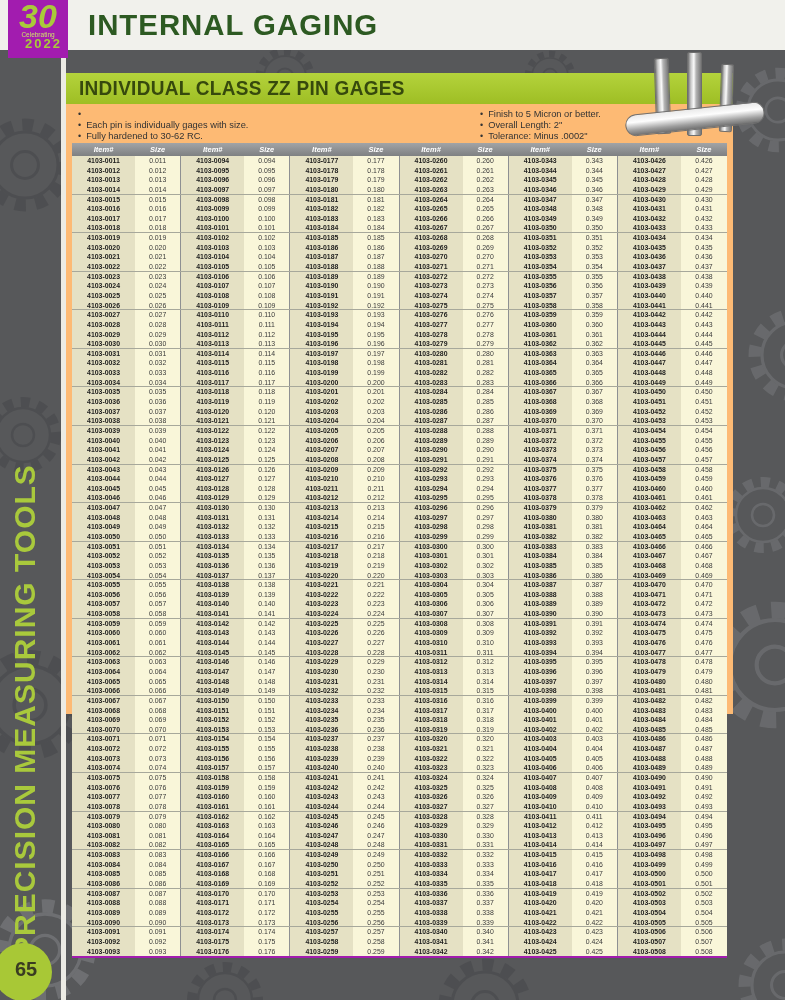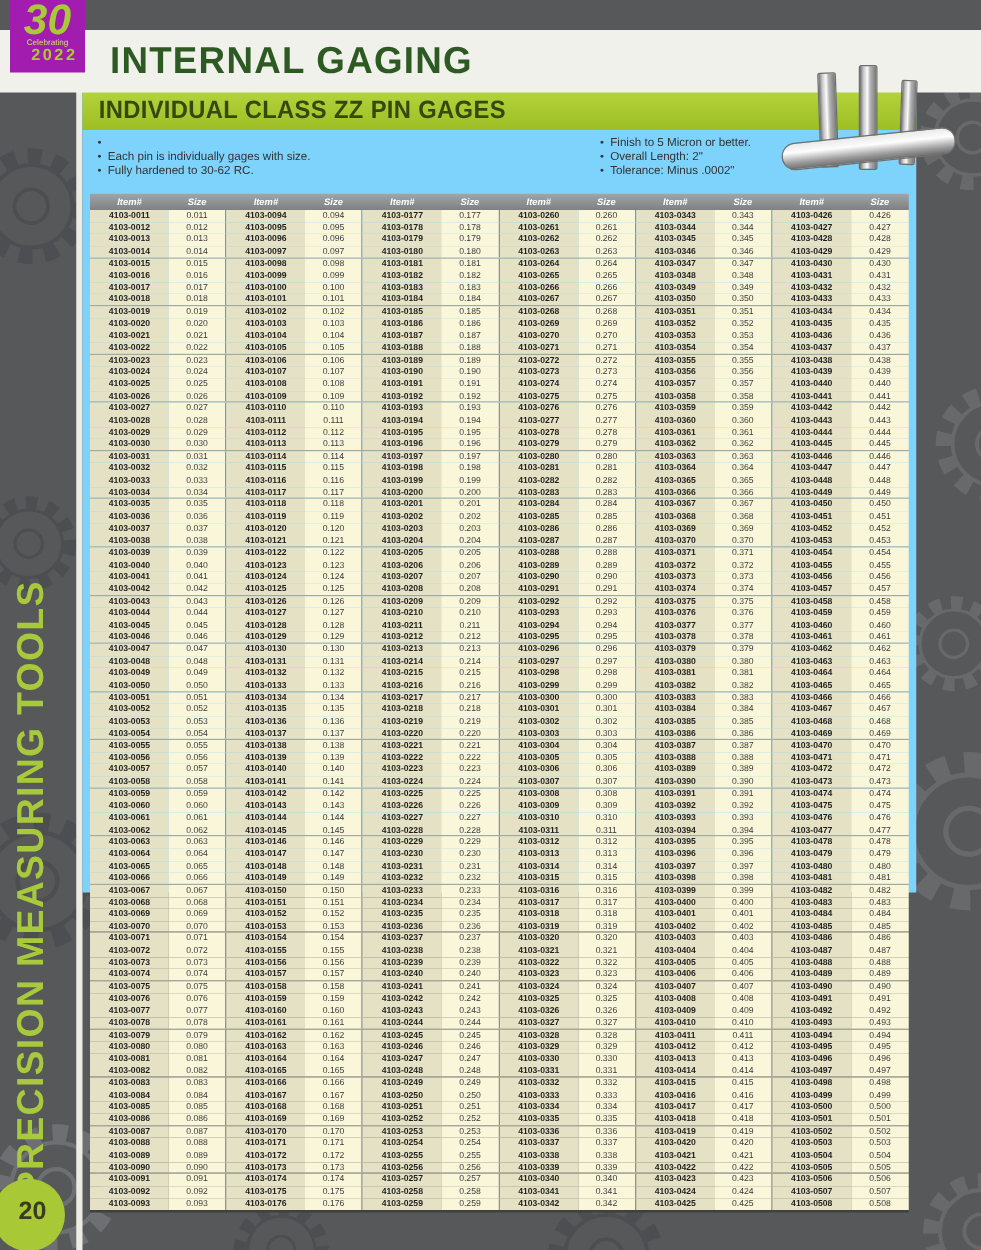--- a/index.html
+++ b/index.html
@@ -6,21 +6,21 @@
     font-family:"Liberation Sans",sans-serif;background:#57585a;}
   .stage{position:relative;width:785px;height:1000px;background:#57585a;overflow:hidden;}
   *{box-sizing:border-box;}
 
   
   .gear{position:absolute;color:#85878a;opacity:.38;}
   .gear.dk{color:#46474a;opacity:.55;}
   .gear.lt{opacity:.5;}
 
   
-  .top-band{position:absolute;left:0;top:0;width:785px;height:50px;background:#f1f1ec;z-index:6;margin-top:24px;}
+  .top-band{position:absolute;left:0;top:0;width:785px;height:50px;background:#f1f1ec;z-index:6;}
   .page-title{position:absolute;left:88px;top:8px;font-size:30px;font-weight:800;
     color:#2d5a22;letter-spacing:1px;transform:scaleX(.98);transform-origin:left;}
   .logo{position:absolute;left:8px;top:0;width:60px;height:58px;background:#a21caf;
     z-index:7;text-align:center;overflow:hidden;padding-top:1px;}
   .logo-num{display:block;font-size:34px;line-height:30px;font-weight:800;font-style:italic;
     color:#a9c93a;}
   .logo-tagline{display:block;font-size:6.5px;color:#cfe06a;line-height:7px;}
   .logo-year{display:block;font-size:13px;font-weight:800;color:#a9c93a;letter-spacing:2px;line-height:12px;margin-left:11px;}
 
   
@@ -30,33 +30,33 @@
   .sidebar-text{position:absolute;left:8px;top:432px;height:525px;width:46px;z-index:4;
     writing-mode:vertical-rl;transform:rotate(180deg);font-size:30px;font-weight:700;
     color:#a9c93c;letter-spacing:1px;white-space:nowrap;text-align:left;}
 
   
   .page-badge{position:absolute;left:-6px;top:943px;width:58px;height:58px;border-radius:50%;
     background:#a8c836;z-index:5;display:flex;align-items:center;justify-content:center;}
   .page-badge span{font-size:20px;font-weight:800;color:#3a3c22;margin-top:-6px;margin-left:6px;}
 
   
-  .panel{position:absolute;left:66px;top:73px;width:667px;height:641px;background:#7dd3fc;z-index:4;}
+  .panel{position:absolute;left:66px;top:73px;width:667px;height:641px;background:#fdba74;z-index:4;}
   .section-bar{height:31px;background:linear-gradient(180deg,#b4d33c,#9ebe24);
     display:flex;align-items:center;padding-left:13px;}
   .section-bar span{font-size:20px;font-weight:800;color:#36490d;letter-spacing:.3px;
     transform:scaleX(.95);transform-origin:left;white-space:nowrap;}
   .bullets{position:relative;height:39px;padding:5px 0 0 12px;}
   .blist{list-style:none;margin:0;padding:0;}
   .blist.right{position:absolute;left:414px;top:5px;}
   .blist li{display:flex;gap:5px;font-size:9.3px;line-height:11px;color:#333;}
   .blist .dot{font-size:9px;line-height:11px;}
 
   
-  .ptable{margin:12px 6px;border-bottom:2px solid #404040;}
+  .ptable{margin:0 6px;border-bottom:2px solid #a21caf;}
   .thead,.trow{display:grid;grid-template-columns:repeat(6,63fr 46fr);}
   .thead{height:13px;background:linear-gradient(180deg,#a2a4a6,#7e8082);}
   .th{color:#fff;font-weight:700;font-style:italic;font-size:7.5px;line-height:13px;text-align:center;}
   .trow{height:9.655px;}
   .trow.gend{border-bottom:1px solid #a7a89b;}
   .ci,.cs{font-size:6.9px;line-height:9.4px;text-align:center;white-space:nowrap;overflow:hidden;}
   .ci{background:#e5e1c4;font-weight:700;color:#1d1d1d;}
   .cs{background:#f9f6d9;color:#3a3a3a;border-right:1px solid #8e9092;}
   .trow .cs:last-child,.thead .ths:last-child{border-right:none;}
   .ths{border-right:1px solid rgba(255,255,255,0);}
@@ -124,21 +124,21 @@
     </svg>
   <svg class="gear dk" style="left:520px;top:46px;width:60px;height:60px" viewBox="-45 -45 90 90">
       <use href="#gear"></use>
     </svg>
 
   <div class="side-strip"></div>
 
   <div class="sidebar-text">PRECISION MEASURING TOOLS</div>
 
   <div class="page-badge">
-    <span>20</span>
+    <span>65</span>
   </div>
 
   <div class="top-band">
     <div class="page-title">INTERNAL GAGING</div>
   </div>
   <div class="logo">
     <span class="logo-num">30</span>
     <span class="logo-tagline">Celebrating</span>
     <span class="logo-year">2022</span>
   </div>

